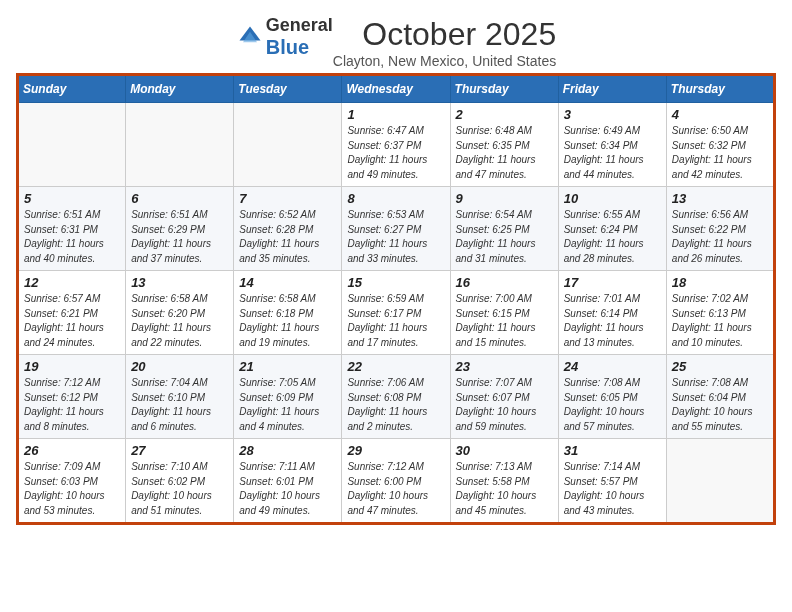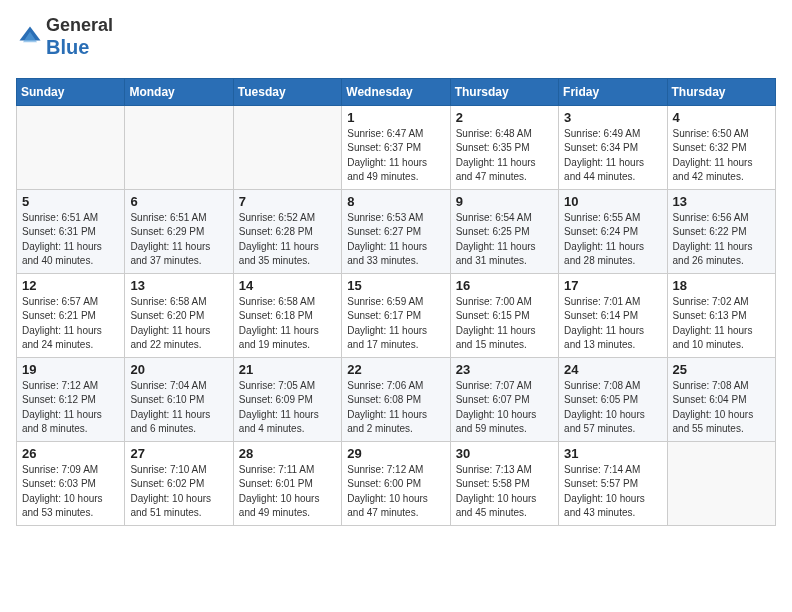--- a/index.html
+++ b/index.html
@@ -5,23 +5,23 @@
     * { box-sizing: border-box; margin: 0; padding: 0; }
     body {
       font-family: Arial, sans-serif;
       background: #fff;
       width: 792px;
       min-height: 612px;
       padding: 16px;
     }
     .header {
       display: flex;
-      justify-content: flex-start;
+      justify-content: center;
       align-items: flex-start;
-      margin-bottom: 20px;
+      margin-bottom: 4px;
     }
     .logo {
       display: flex;
       align-items: center;
     }
     .logo-text {
       display: flex;
       flex-direction: column;
       line-height: 1.1;
     }
@@ -48,21 +48,22 @@
       font-weight: normal;
       color: #333;
     }
     .location {
       font-size: 14px;
       color: #555;
     }
     .calendar {
       width: 100%;
       border-collapse: collapse;
-      border: 1px solid #c2410c;
+      border: 3px solid #c2410c;
+      font-style: italic;
     }
     .calendar th {
       background: #2a6eb5;
       color: #fff;
       font-size: 12px;
       font-weight: bold;
       padding: 6px 4px;
       text-align: left;
       border: 1px solid #2060a0;
     }
@@ -105,20 +106,24 @@
   <div class="logo">
     <svg class="logo-icon" viewBox="0 0 32 32" xmlns="http://www.w3.org/2000/svg">
       <polygon points="16,4 28,20 4,20" fill="#2a6eb5"></polygon>
       <polygon points="16,10 24,22 8,22" fill="#5ba3e0" opacity="0.6"></polygon>
     </svg>
     <div class="logo-text">
       <span class="logo-general">General</span>
       <span class="logo-blue">Blue</span>
     </div>
   </div>
+  <div class="title-block">
+    <div class="month-title">October 2025</div>
+    <div class="location">Clayton, New Mexico, United States</div>
+  </div>
 </div>
 
 <table class="calendar">
   <thead>
     <tr>
     <th>Sunday</th>
         <th>Monday</th>
         <th>Tuesday</th>
         <th>Wednesday</th>
         <th>Thursday</th>

